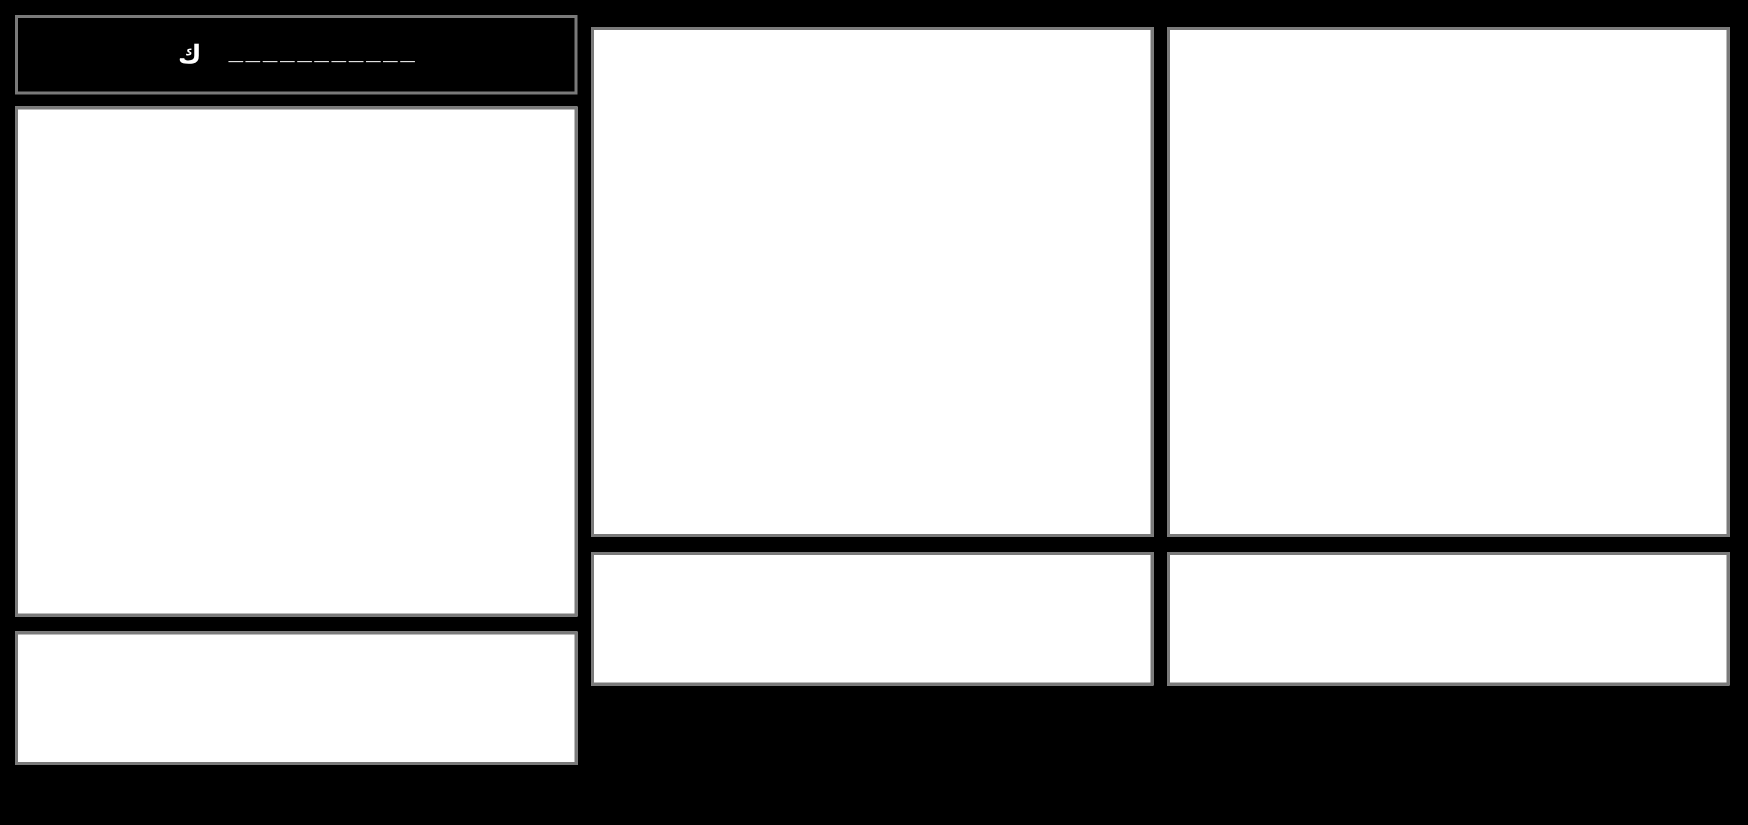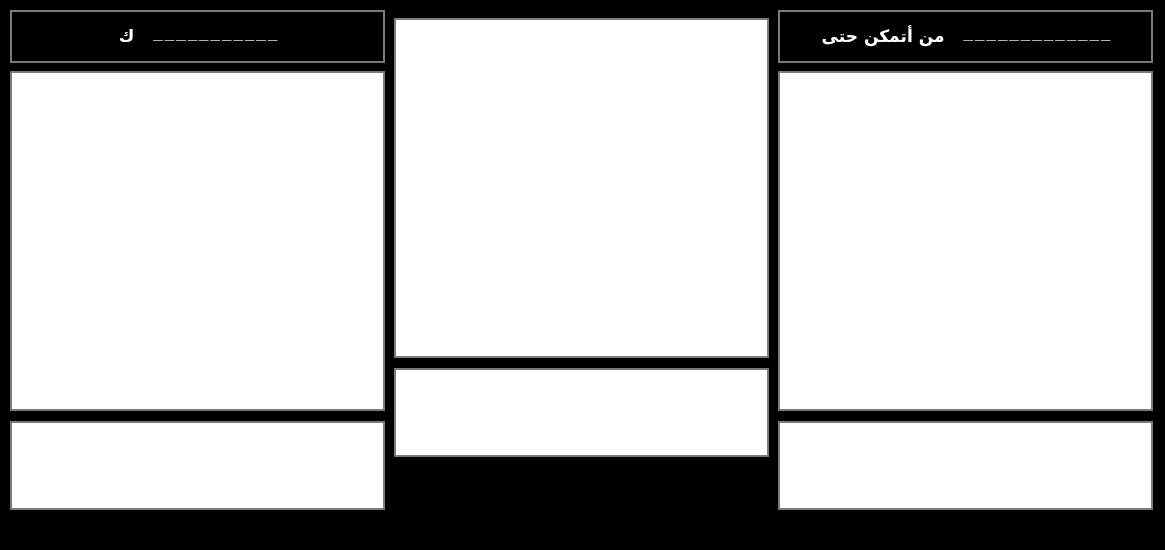--- a/index.html
+++ b/index.html
@@ -47,20 +47,21 @@
     display: inline-block;
     unicode-bidi: isolate;
     direction: rtl;
     margin: 0 3px;
   }
   .blank {
     display: inline-block;
     letter-spacing: 2px;
     margin-left: 16px;
     margin-top: -6px; 
+    font-style: italic;
   }
   .big-cell {
     box-sizing: border-box;
     margin-top: 8px;
     height: 340px;
     background: #ffffff;
     border: 2px solid #7a7a7a;
   }
   .small-cell {
     box-sizing: border-box;
@@ -84,24 +85,18 @@
       <div class="big-cell"></div>
       <div class="small-cell"></div>
     </div>
 
     <div class="column">
       <div class="big-cell"></div>
       <div class="small-cell"></div>
     </div>
 
     <div class="column">
-      <div class="col-header">
-        <span class="hw">حتى</span>
-          <span class="hw">أتمكن</span>
-          <span class="hw">من</span>
-          <span class="blank">_____________</span>
-      </div>
       <div class="big-cell"></div>
       <div class="small-cell"></div>
     </div>
 
   </div>
 </div>
 
 </body></html>

